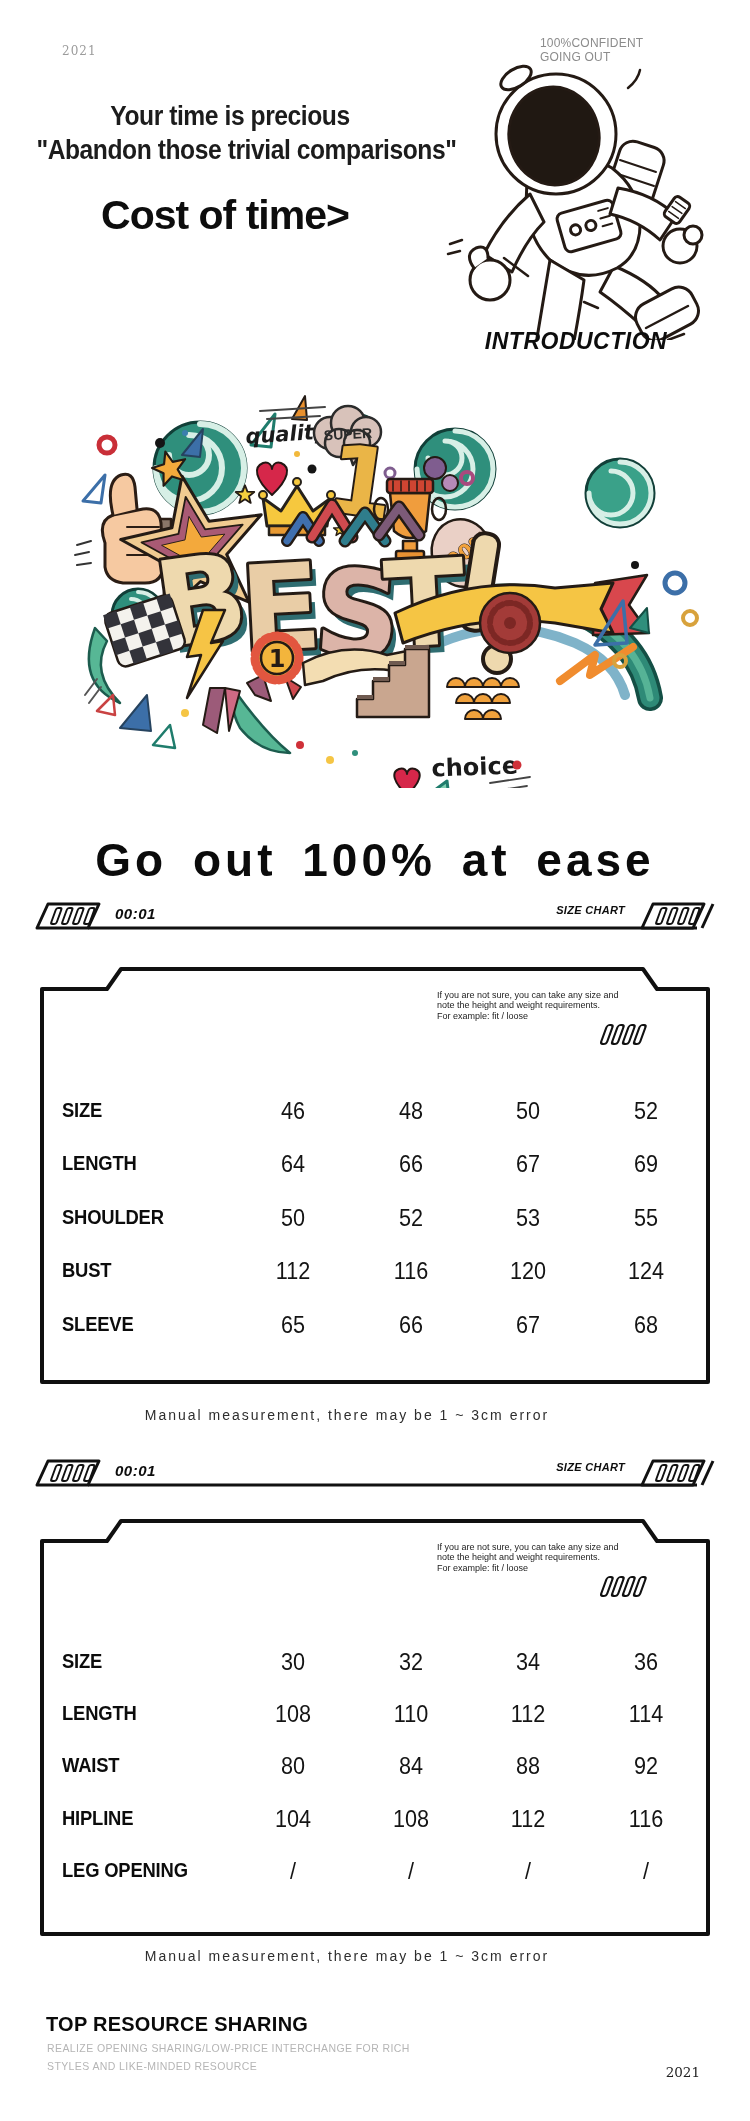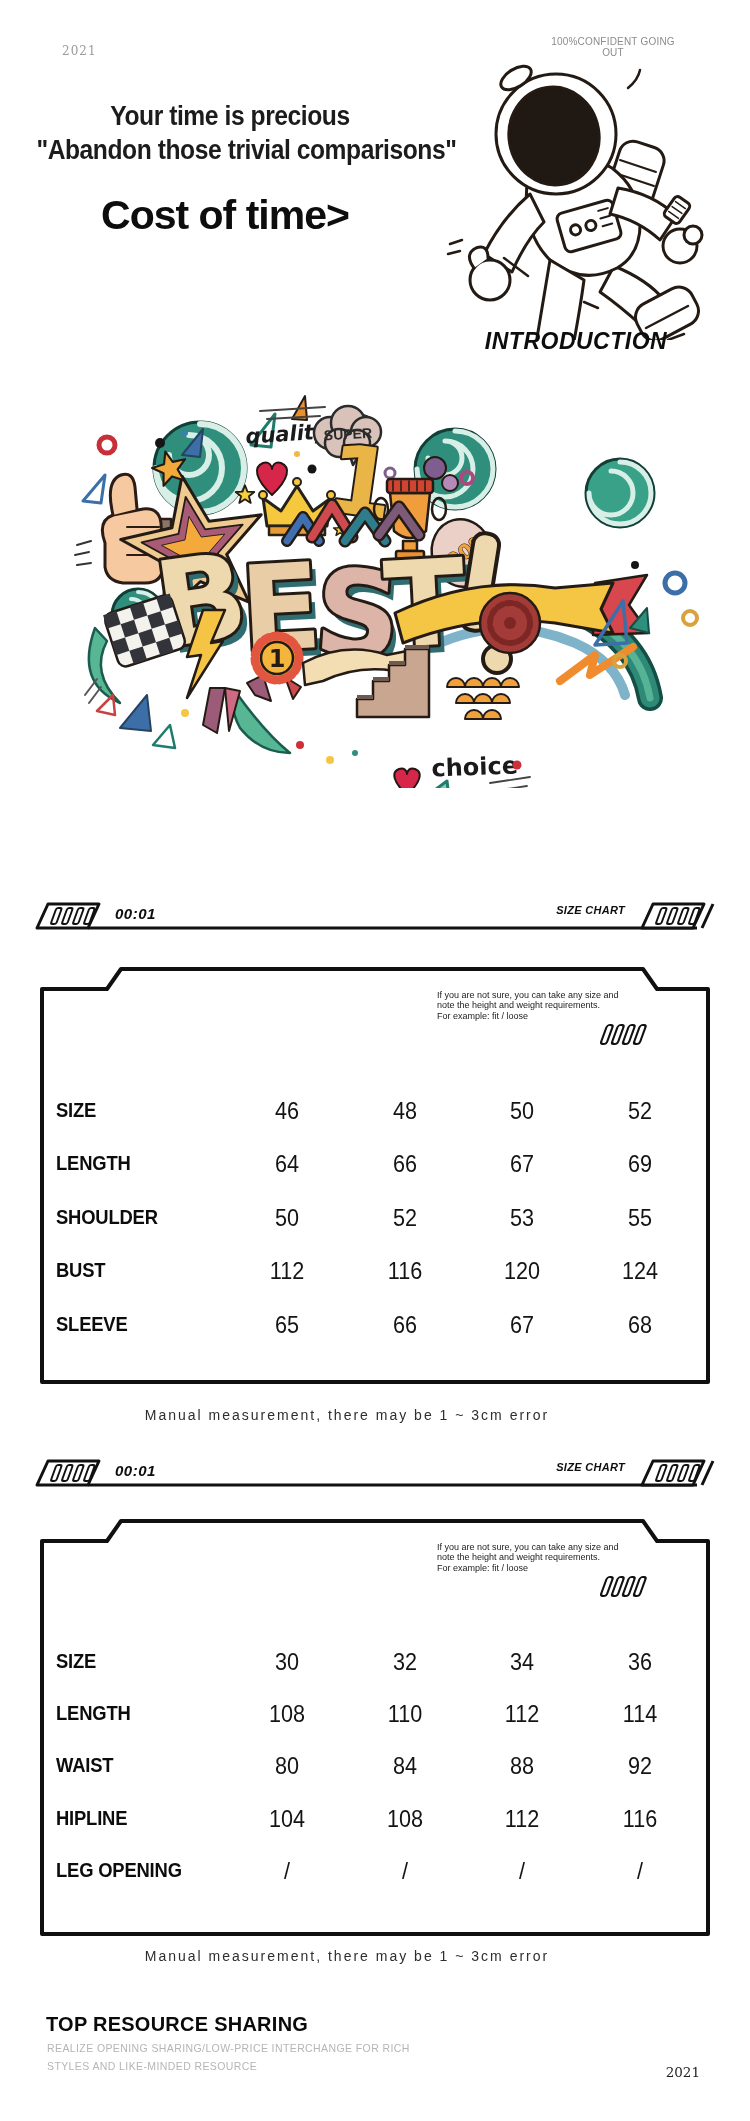--- a/index.html
+++ b/index.html
@@ -1,21 +1,21 @@
 <!DOCTYPE html>
 <html><head>
 <meta charset="utf-8">
 <style>
   html,body{margin:0;padding:0;background:#e8e8e8}
   .page{position:relative;width:750px;height:2121px;background:#ffffff;overflow:hidden;
         font-family:"Liberation Sans",sans-serif;color:#111;margin:0 auto}
   .abs{position:absolute}
 
   .top-year{left:62px;top:44px;font-family:"DejaVu Serif",serif;font-size:12px;color:#9b9b9b;letter-spacing:1px}
-  .top-tagline{left:540px;top:36px;width:146px;text-align:center;font-size:10px;color:#8c8c8c;letter-spacing:.2px}
+  .top-tagline{left:540px;top:36px;width:146px;text-align:left;font-size:12px;color:#8c8c8c;letter-spacing:.2px}
 
   .quote{left:10px;width:440px;text-align:center;font-size:28px;font-weight:700;color:#1c1c1c;
          letter-spacing:-.5px;transform:scaleX(.88);transform-origin:center;white-space:nowrap}
   .quote1{top:100px}
   .quote2{top:134px}
   .cost{left:5px;width:440px;text-align:center;font-size:41px;font-weight:700;color:#0d0d0d;
         letter-spacing:-1px;white-space:nowrap}
   .cost1{top:192px}
   .cost2{top:238px}
 
@@ -37,21 +37,21 @@
   .frame1{top:965px}
   .frame2{top:1517px}
 
   .tnote{left:437px;width:210px;font-size:9px;line-height:10.4px;color:#1c1c1c}
   .tnote1{top:990px}
   .tnote2{top:1542px}
   .tnote span{display:block}
   .bars-icon1{left:600px;top:1023px}
   .bars-icon2{left:600px;top:1575px}
 
-  .trow{left:0;width:668px;height:30px}
+  .trow{left:6px;width:668px;height:30px}
   .tlabel{position:absolute;left:56px;top:2px;font-size:20px;font-weight:700;letter-spacing:-.2px;
           transform:scaleX(.92);transform-origin:left center;white-space:nowrap;color:#0c0c0c}
   .tval{position:absolute;top:0;width:96px;text-align:center;font-size:24px;color:#141414;
         transform:scaleX(.9);transform-origin:center}
   .c1{left:239px}.c2{left:357px}.c3{left:474px}.c4{left:592px}
 
   .footnote{left:0;width:694px;text-align:center;font-size:14px;letter-spacing:2px;color:#2e2e2e}
   .footnote1{top:1407px}
   .footnote2{top:1948px}
 
@@ -326,20 +326,21 @@
       <g>
         <path d="M372,512 C358,499 356,489 364,486 C369,484 372,488 372,491 C372,488 375,484 380,486 C388,489 386,499 372,512 Z" fill="#d6274a" stroke="#231613" stroke-width="2"></path>
         <polygon points="385,518 412,498 415,523" fill="#7fd0b2" stroke="#1f7c6c" stroke-width="3"></polygon>
         <text x="440" y="492" font-family="DejaVu Sans, sans-serif" font-weight="bold" font-size="24" fill="#1a1a1a" text-anchor="middle" transform="rotate(-2 440 492)">choice</text>
         <circle cx="482" cy="482" r="4.5" fill="#cf3038" stroke="none"></circle>
         <path d="M455,500 L495,494 M458,508 L492,503 M462,515 L488,511" stroke="#444" stroke-width="1.8" fill="none"></path>
       </g>
     </g>
   </svg>
 
+  <div class="abs goout">Go out 100% at ease</div>
 
   <div class="abs hud-bar hud-bar1">
     <svg width="680" height="30" viewBox="0 0 680 30">
       <line x1="53" y1="27" x2="662" y2="27" stroke="#111" stroke-width="3"></line>
       <path d="M13,3 L64,3 L53,27 L2,27 Z" fill="#fff" stroke="#111" stroke-width="3" stroke-linejoin="round"></path>
       <path d="M618,3 L669,3 L658,27 L607,27 Z" fill="#fff" stroke="#111" stroke-width="3" stroke-linejoin="round"></path>
       <line x1="678" y1="3" x2="667" y2="27" stroke="#111" stroke-width="3"></line>
       <g transform="skewX(-20)" fill="#fff" stroke="#111" stroke-width="2">
         <rect x="24" y="7" width="5.5" height="16" rx="2"></rect>
           <rect x="35" y="7" width="5.5" height="16" rx="2"></rect>

